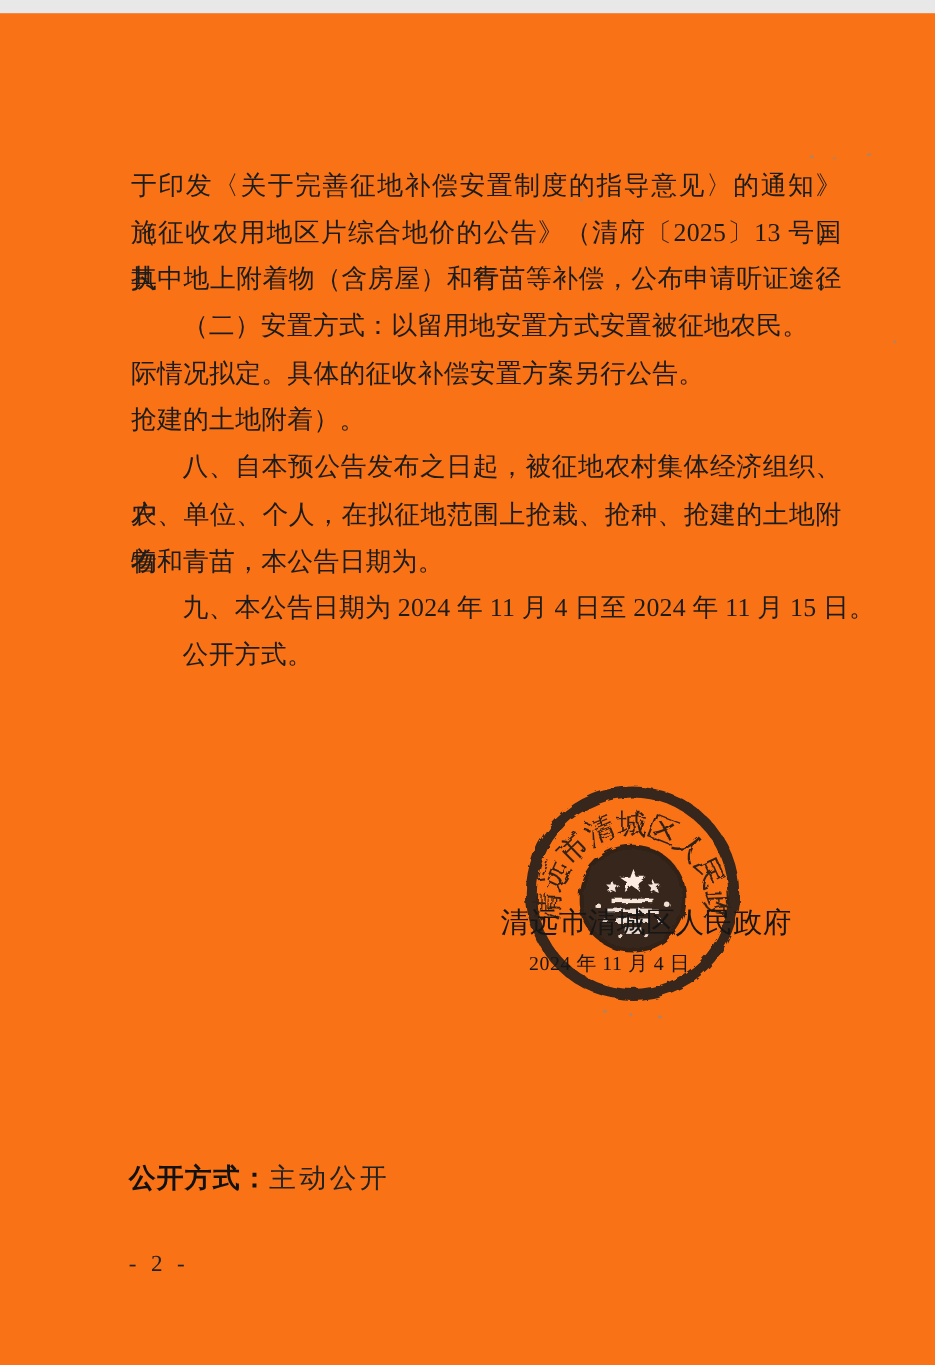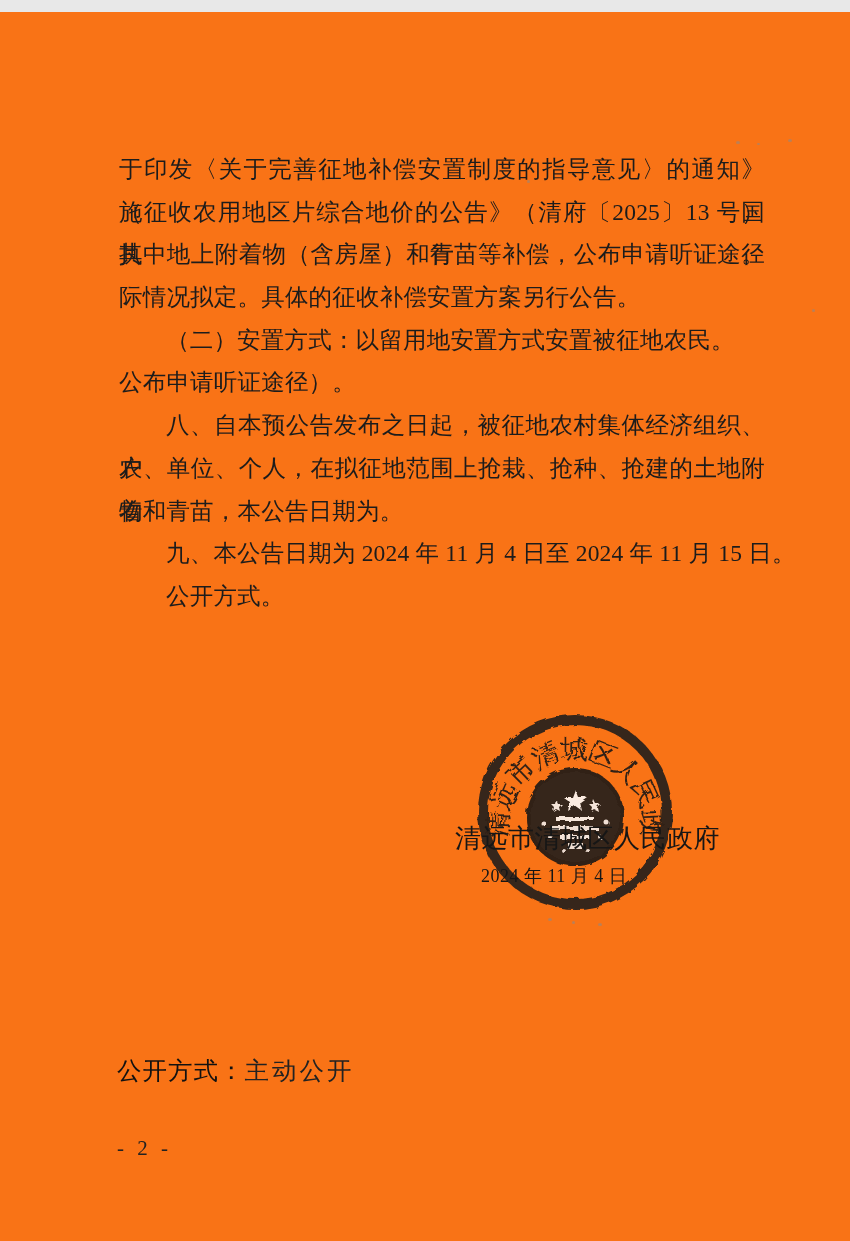--- a/index.html
+++ b/index.html
@@ -46,21 +46,21 @@
     font-size:18px;letter-spacing:0.5px;
     color:#161616;z-index:3;white-space:nowrap;
   }
   
   .footer{
     position:absolute;left:117px;top:1042px;
     font-size:24.5px;white-space:nowrap;
   }
   .footer .label{
     font-family:"Liberation Sans","DejaVu Sans",sans-serif;
-    font-weight:400;color:#111;
+    font-weight:700;color:#111;
     letter-spacing:1px;
   }
   .footer .value{
     font-family:"Liberation Serif","DejaVu Serif",serif;
     color:#222;letter-spacing:3px;
   }
   .page-number{
     position:absolute;left:117px;top:1124px;
     font-size:21px;letter-spacing:4px;
     color:#222;
@@ -80,23 +80,23 @@
   <div class="speck" style="left:527px;top:168px;width:3px;height:3px;"></div>
   <div class="speck" style="left:812px;top:297px;width:3px;height:3px;"></div>
   <div class="speck" style="left:548px;top:906px;width:4px;height:3px;"></div>
   <div class="speck" style="left:572px;top:909px;width:3px;height:3px;"></div>
   <div class="speck" style="left:598px;top:911px;width:4px;height:3px;"></div>
 
   <main class="body-text">
       <div class="line j">于印发〈关于完善征地补偿安置制度的指导意见〉的通知》（国</div>
       <div class="line j">施征收农用地区片综合地价的公告》（清府〔2025〕13 号）执行。</div>
       <div class="line j">其中地上附着物（含房屋）和青苗等补偿，公布申请听证途径</div>
+      <div class="line ind">（二）安置方式：以留用地安置方式安置被征地农民。</div>
       <div class="line">际情况拟定。具体的征收补偿安置方案另行公告。</div>
-      <div class="line ind">（二）安置方式：以留用地安置方式安置被征地农民。</div>
-      <div class="line">公布申请听证途径）。</div>
+      <div class="line">抢建的土地附着）。</div>
       <div class="line j ind">八、自本预公告发布之日起，被征地农村集体经济组织、农</div>
       <div class="line j">户、单位、个人，在拟征地范围上抢栽、抢种、抢建的土地附着</div>
       <div class="line">物和青苗，本公告日期为。</div>
       <div class="line ind">九、本公告日期为 2024 年 11 月 4 日至 2024 年 11 月 15 日。</div>
       <div class="line ind">公开方式。</div>
     </main>
 
   <svg class="seal" viewBox="0 0 218 218" xmlns="http://www.w3.org/2000/svg" aria-hidden="true">
     <defs>
       <filter id="rough" x="-10%" y="-10%" width="120%" height="120%">

